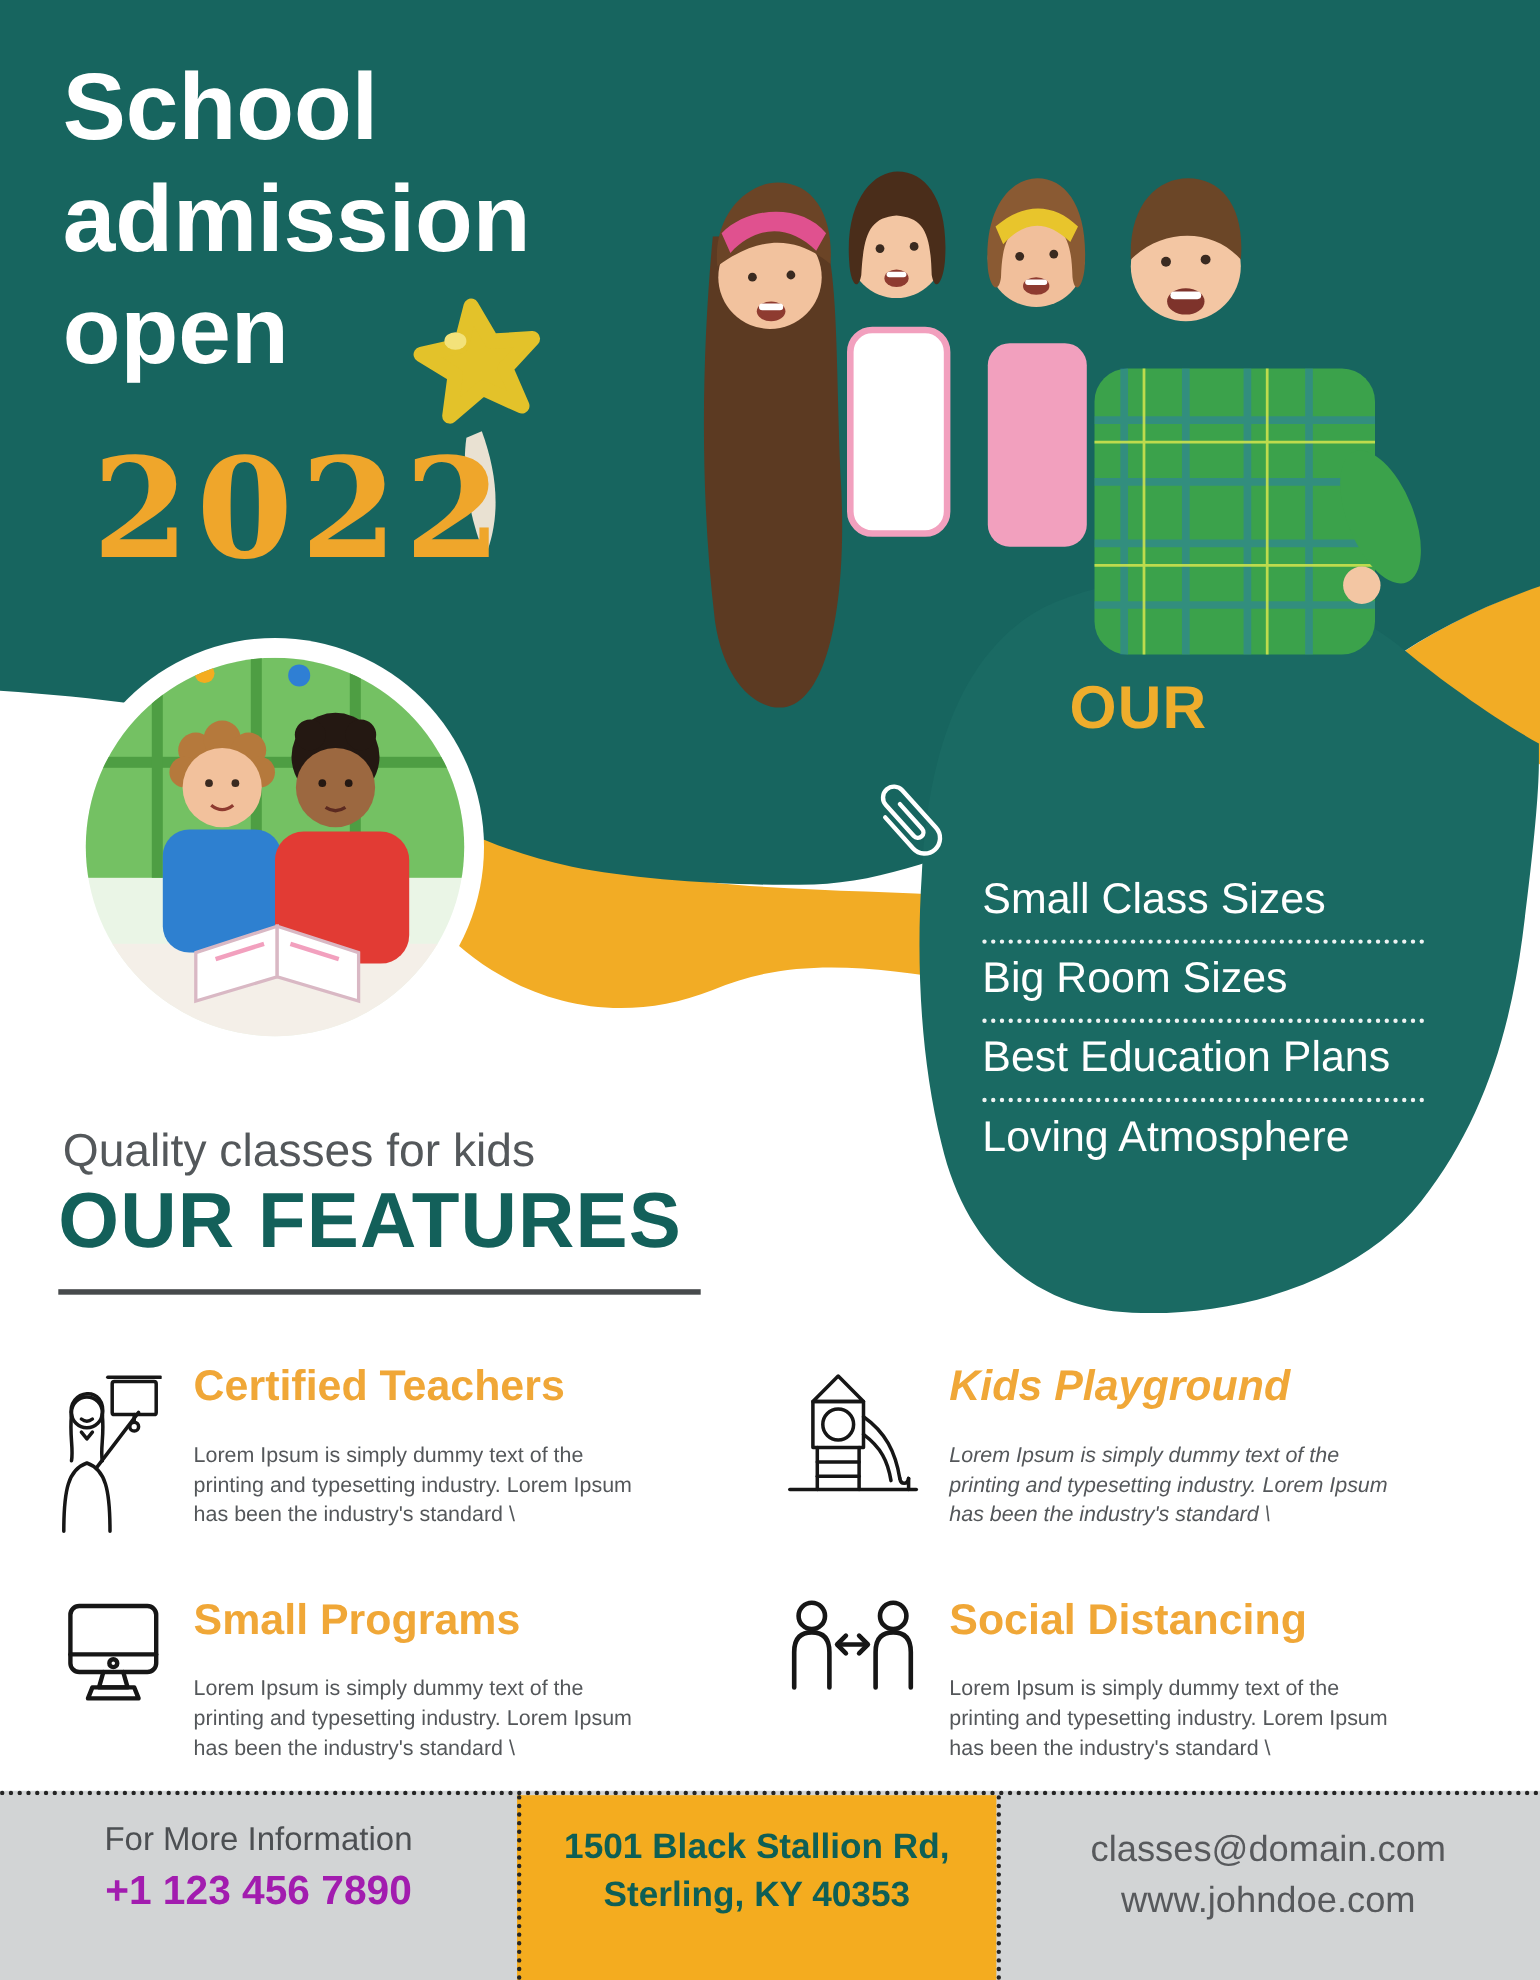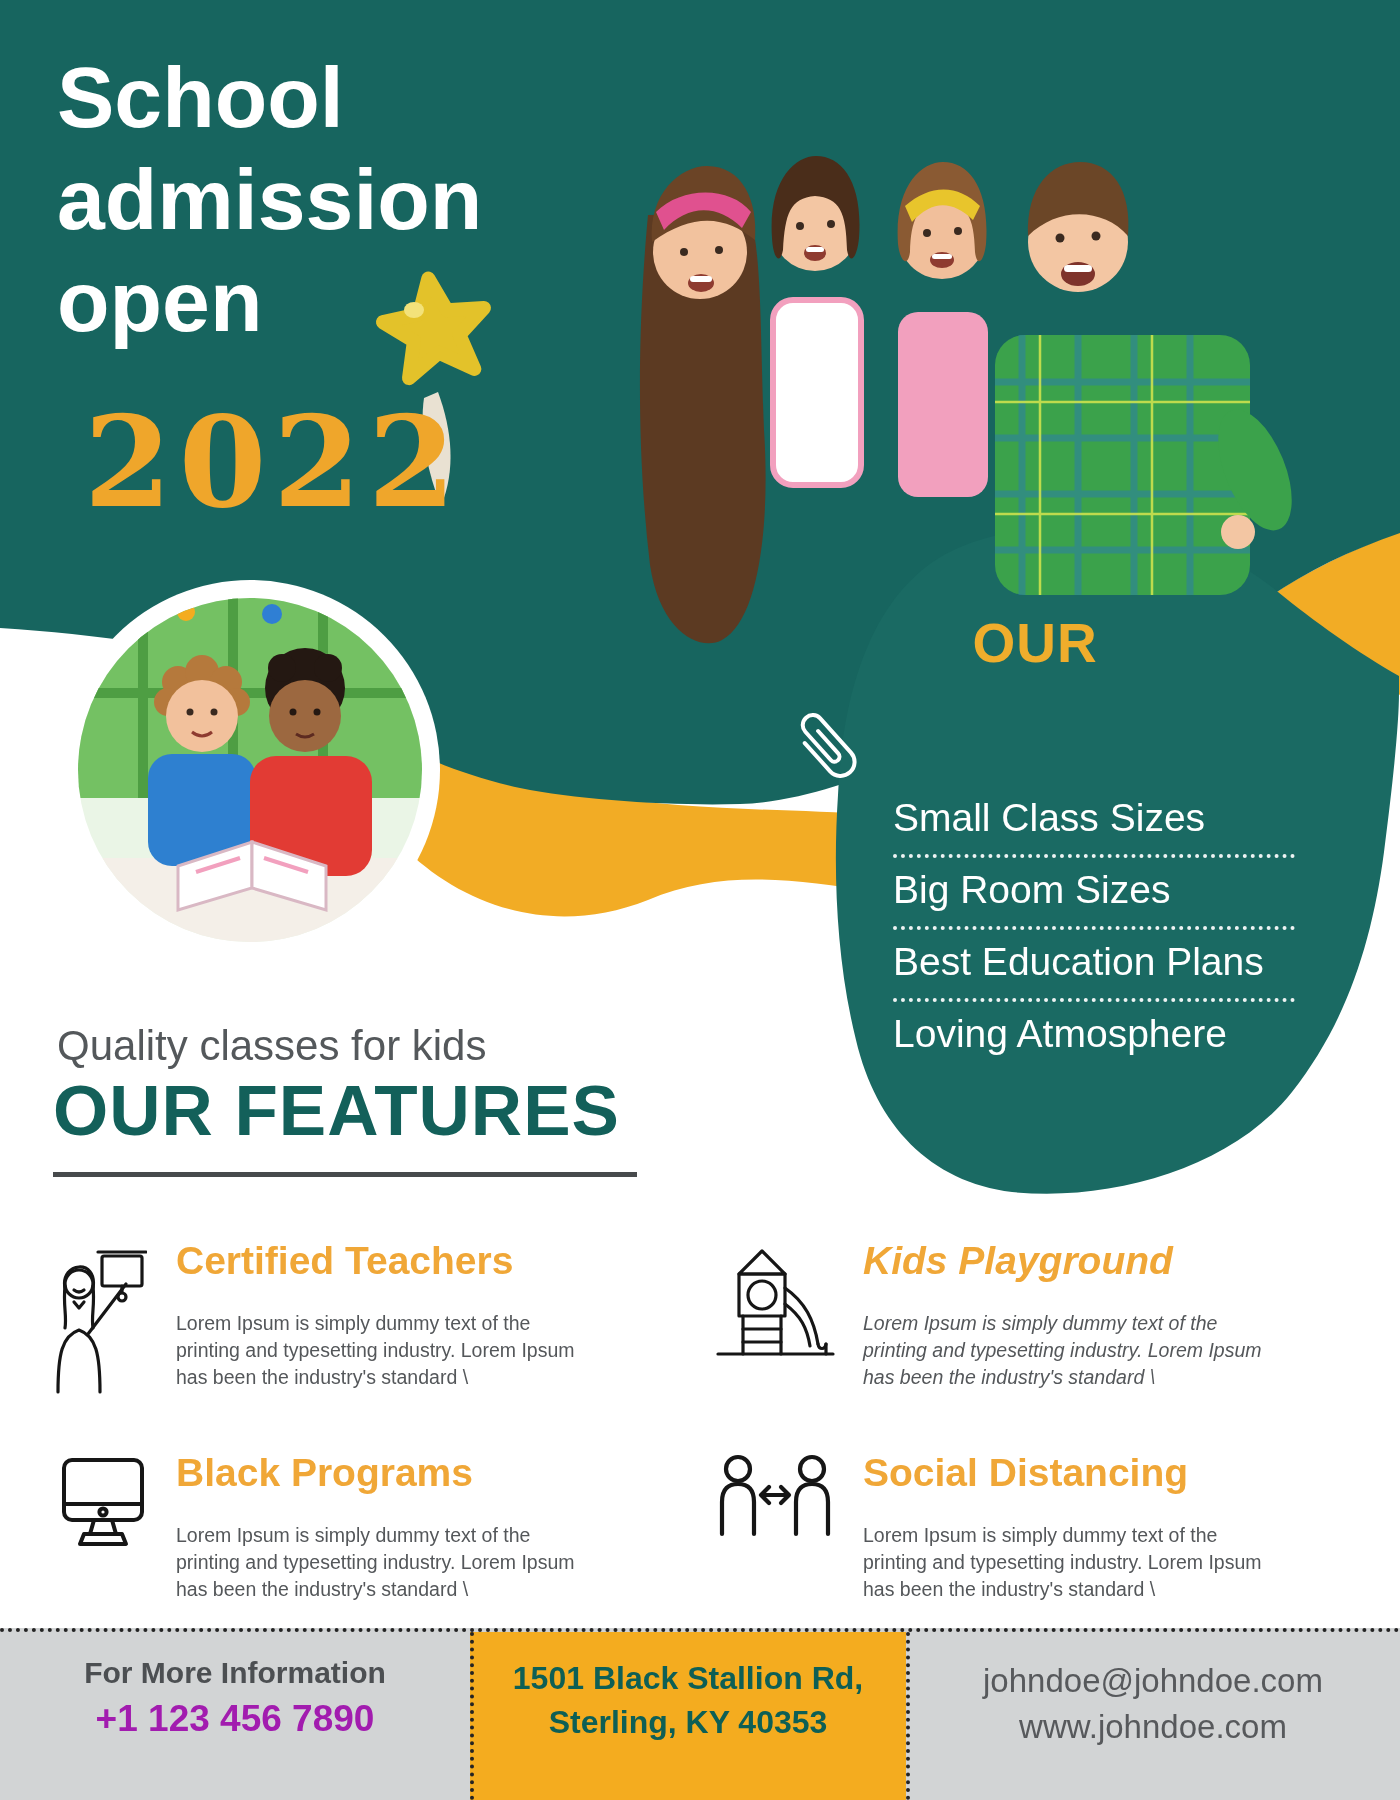--- a/index.html
+++ b/index.html
@@ -50,21 +50,21 @@
   #footer {
     left:0; top:1628px; width:1400px; height:172px;
     border-top:4px dotted #242424; background:#D2D4D5;
   }
   #footer .cell { position:absolute; top:0; height:168px; }
   #footer-left  { left:0;    width:470px; background:#D2D4D5; text-align:center; padding-top:24px; }
   #footer-mid   { left:470px; width:436px; background:#F4AC1F; text-align:center; padding-top:24px; }
   #footer-right { left:906px; width:494px; background:#D2D4D5; text-align:center; padding-top:26px; }
   .v-sep { position:absolute; top:0; height:168px; width:0; border-left:4px dotted #242424; }
   #sep-1 { left:470px; } #sep-2 { left:906px; }
-  #footer-info-label { color:#4C4F52; font-size:30px; font-weight:700; }
+  #footer-info-label { color:#4C4F52; font-size:30px; font-weight:400; }
   #footer-phone { margin-top:8px; color:#a21caf; font-size:37px; font-weight:700; }
   #footer-address { color:#0E5F55; font-size:32px; font-weight:700; line-height:44px; }
   #footer-web { color:#57595C; font-size:33px; line-height:46px; }
 </style>
 </head>
 <body>
 
 <div id="page">
 
   <svg class="abs" style="left:0;top:0" width="1400" height="1260" viewBox="0 0 1400 1260">
@@ -278,21 +278,21 @@
 
   <div class="feature abs" style="left:60px; top:1450px;">
     <svg class="f-icon" width="86" height="96" viewBox="0 0 86 96" fill="none" stroke="#161616" stroke-width="4" stroke-linecap="round" stroke-linejoin="round">
       <rect x="4" y="6" width="78" height="60" rx="8"></rect>
       <line x1="4" y1="50" x2="82" y2="50"></line>
       <circle cx="43" cy="58" r="3.6"></circle>
       <path d="M34,66 L30,80 L56,80 L52,66"></path>
       <path d="M24,80 H62 L66,90 H20 Z"></path>
     </svg>
     <div class="f-text-left" style="margin-left:116px;">
-      <h3>Black Programs</h3>
+      <h3>Small Programs</h3>
       <p>Lorem Ipsum is simply dummy text of the printing and typesetting industry. Lorem Ipsum has been the industry's standard \</p>
     </div>
   </div>
 
   <div class="feature abs" style="left:715px; top:1450px;">
     <svg class="f-icon" width="120" height="84" viewBox="0 0 120 84" fill="none" stroke="#161616" stroke-width="4.2" stroke-linecap="round" stroke-linejoin="round">
       <circle cx="23" cy="15" r="12"></circle>
       <path d="M7,80 V48 C7,34 14,30 23,30 C32,30 39,34 39,48 V80"></path>
       <circle cx="97" cy="15" r="12"></circle>
       <path d="M81,80 V48 C81,34 88,30 97,30 C106,30 113,34 113,48 V80"></path>
@@ -312,21 +312,21 @@
       <div id="footer-phone">+1 123 456 7890</div>
     </div>
     <div id="footer-mid" class="cell">
       <div id="footer-address">
         <div>1501 Black Stallion Rd,</div>
         <div>Sterling, KY 40353</div>
       </div>
     </div>
     <div id="footer-right" class="cell">
       <div id="footer-web">
-        <div>johndoe@johndoe.com</div>
+        <div>classes@domain.com</div>
         <div>www.johndoe.com</div>
       </div>
     </div>
     <div id="sep-1" class="v-sep"></div>
     <div id="sep-2" class="v-sep"></div>
   </div>
 
 </div>
 
 </body></html>

